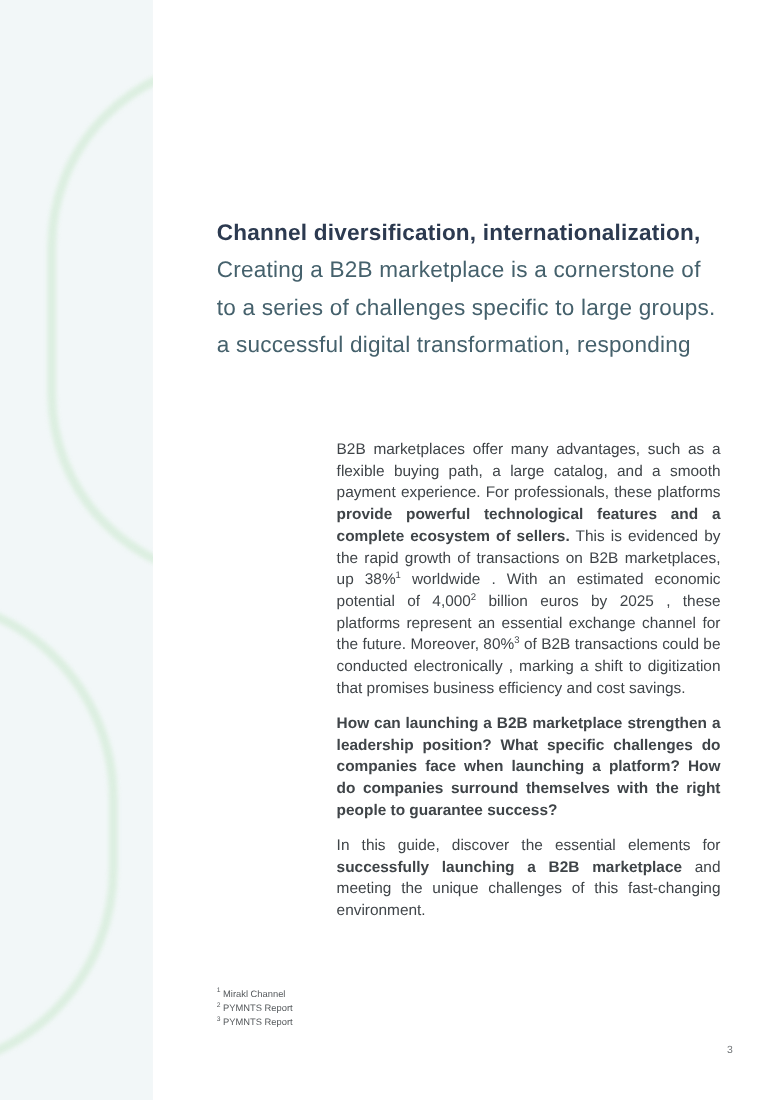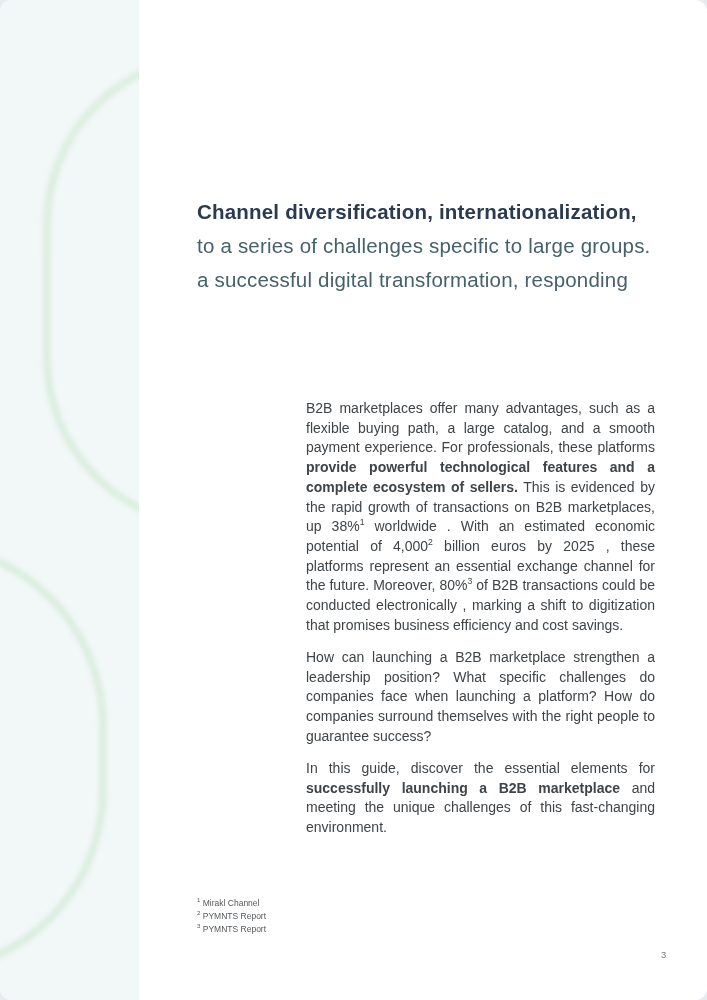--- a/index.html
+++ b/index.html
@@ -4,21 +4,20 @@
 <style>
   html, body { margin: 0; padding: 0; background: #e9ecee; }
   .page {
     position: relative;
     width: 707px;
     height: 1000px;
     margin: 0 auto;
     background: #ffffff;
     overflow: hidden;
     font-family: "Liberation Sans", sans-serif;
-    border-radius: 12px;
   }
   
   .sidebar {
     position: absolute;
     left: 0; top: 0; bottom: 0;
     width: 139px;
     background: var(--sidebar-bg, #f2f7f8);
     overflow: hidden;
   }
   .deco {
@@ -87,27 +86,28 @@
 
 <div class="page">
 
   <div class="sidebar">
     <div class="deco deco-top"></div>
     <div class="deco deco-bottom"></div>
   </div>
 
   <header class="headline">
     <div class="hl-line hl-bold">Channel diversification, internationalization,</div>
+    <div class="hl-line hl-light">Creating a B2B marketplace is a cornerstone of</div>
     <div class="hl-line hl-light">to a series of challenges specific to large groups.</div>
     <div class="hl-line hl-light">a successful digital transformation, responding</div>
   </header>
 
   <main class="body-col">
     <p><span>B2B marketplaces offer many advantages, such as a flexible buying path, a large catalog, and a smooth payment experience. For professionals, these platforms </span><span style="font-weight: 700;">provide powerful technological features and a complete ecosystem of sellers.</span><span> This is evidenced by the rapid growth of transactions on B2B marketplaces, up 38%</span><sup>1</sup><span> worldwide . With an estimated economic potential of 4,000</span><sup>2</sup><span> billion euros by 2025 , these platforms represent an essential exchange channel for the future. Moreover, 80%</span><sup>3</sup><span> of B2B transactions could be conducted electronically , marking a shift to digitization that promises business efficiency and cost savings.</span></p>
-    <p><span style="font-weight: 400;">How can launching a B2B marketplace strengthen a leadership position? What specific challenges do companies face when launching a platform? How do companies surround themselves with the right people to guarantee success?</span></p>
+    <p><span style="font-weight: 700;">How can launching a B2B marketplace strengthen a leadership position? What specific challenges do companies face when launching a platform? How do companies surround themselves with the right people to guarantee success?</span></p>
     <p><span>In this guide, discover the essential elements for </span><span style="font-weight: 700; margin-top: 46px;">successfully launching a B2B marketplace</span><span> and meeting the unique challenges of this fast-changing environment.</span></p>
   </main>
 
   <footer>
     <div class="footnotes">
       <div><sup>1</sup><span> Mirakl Channel</span></div>
       <div><sup>2</sup><span> PYMNTS Report</span></div>
       <div><sup>3</sup><span> PYMNTS Report</span></div>
     </div>
     <div class="page-number">3</div>

